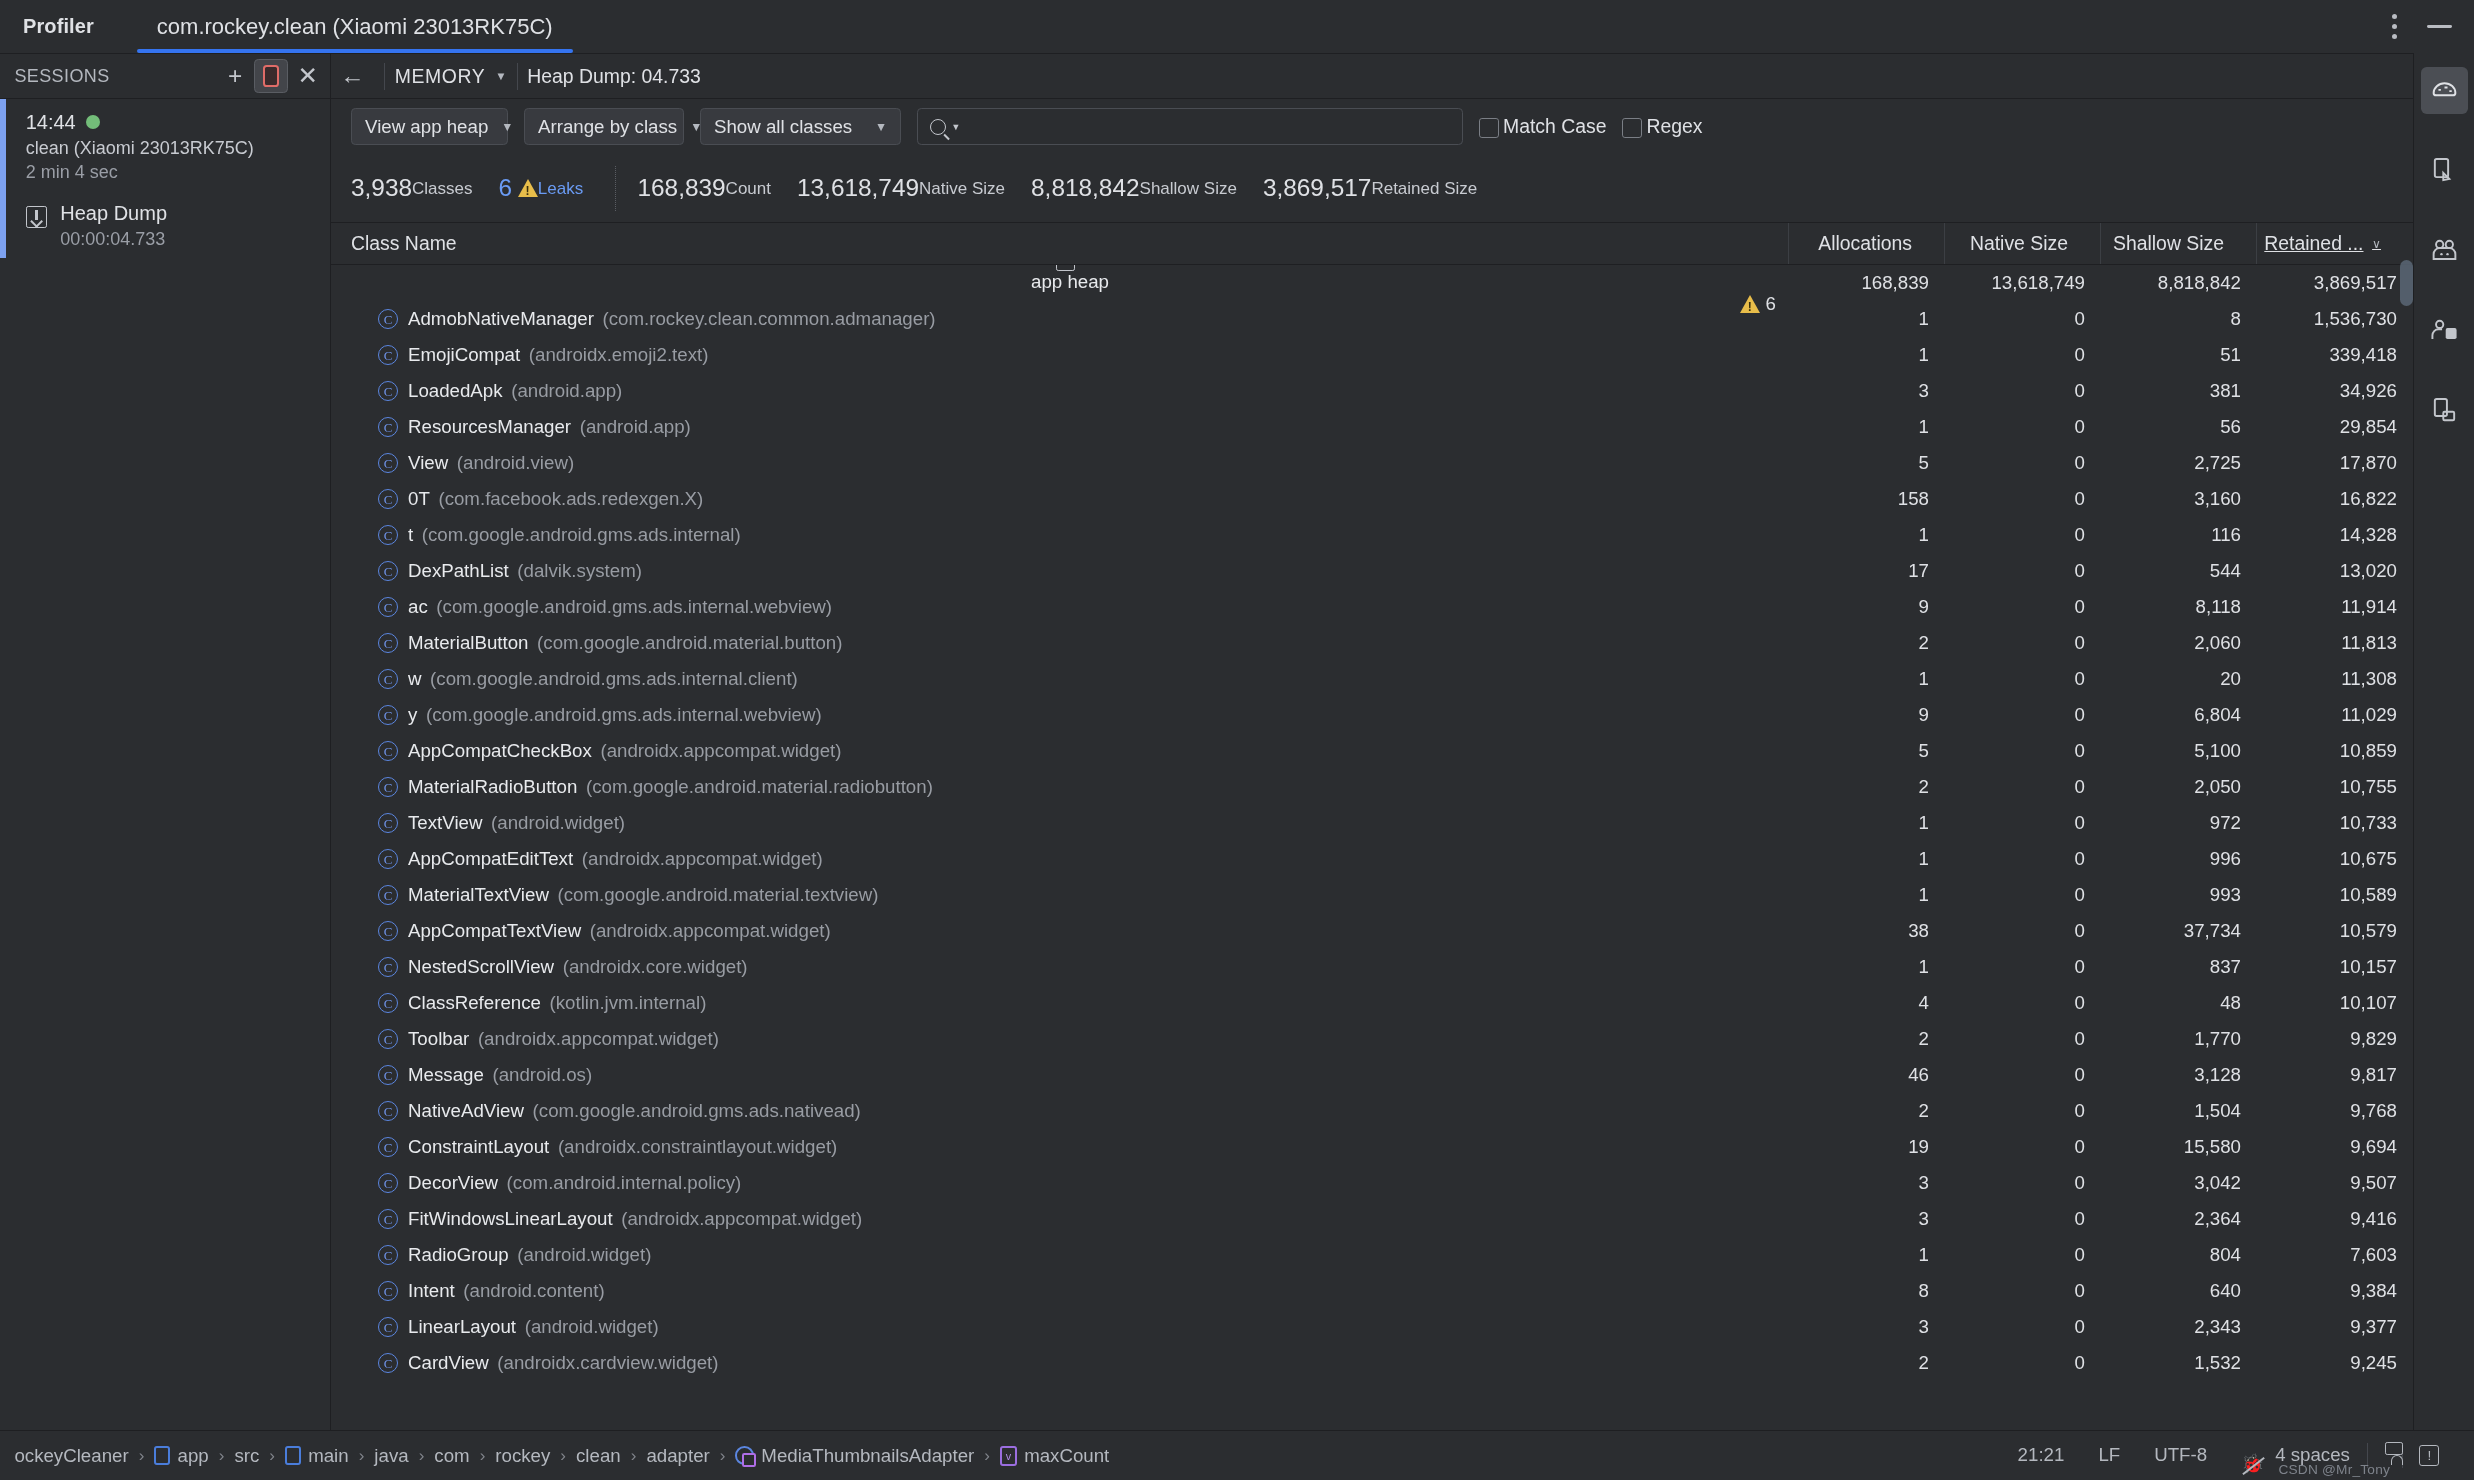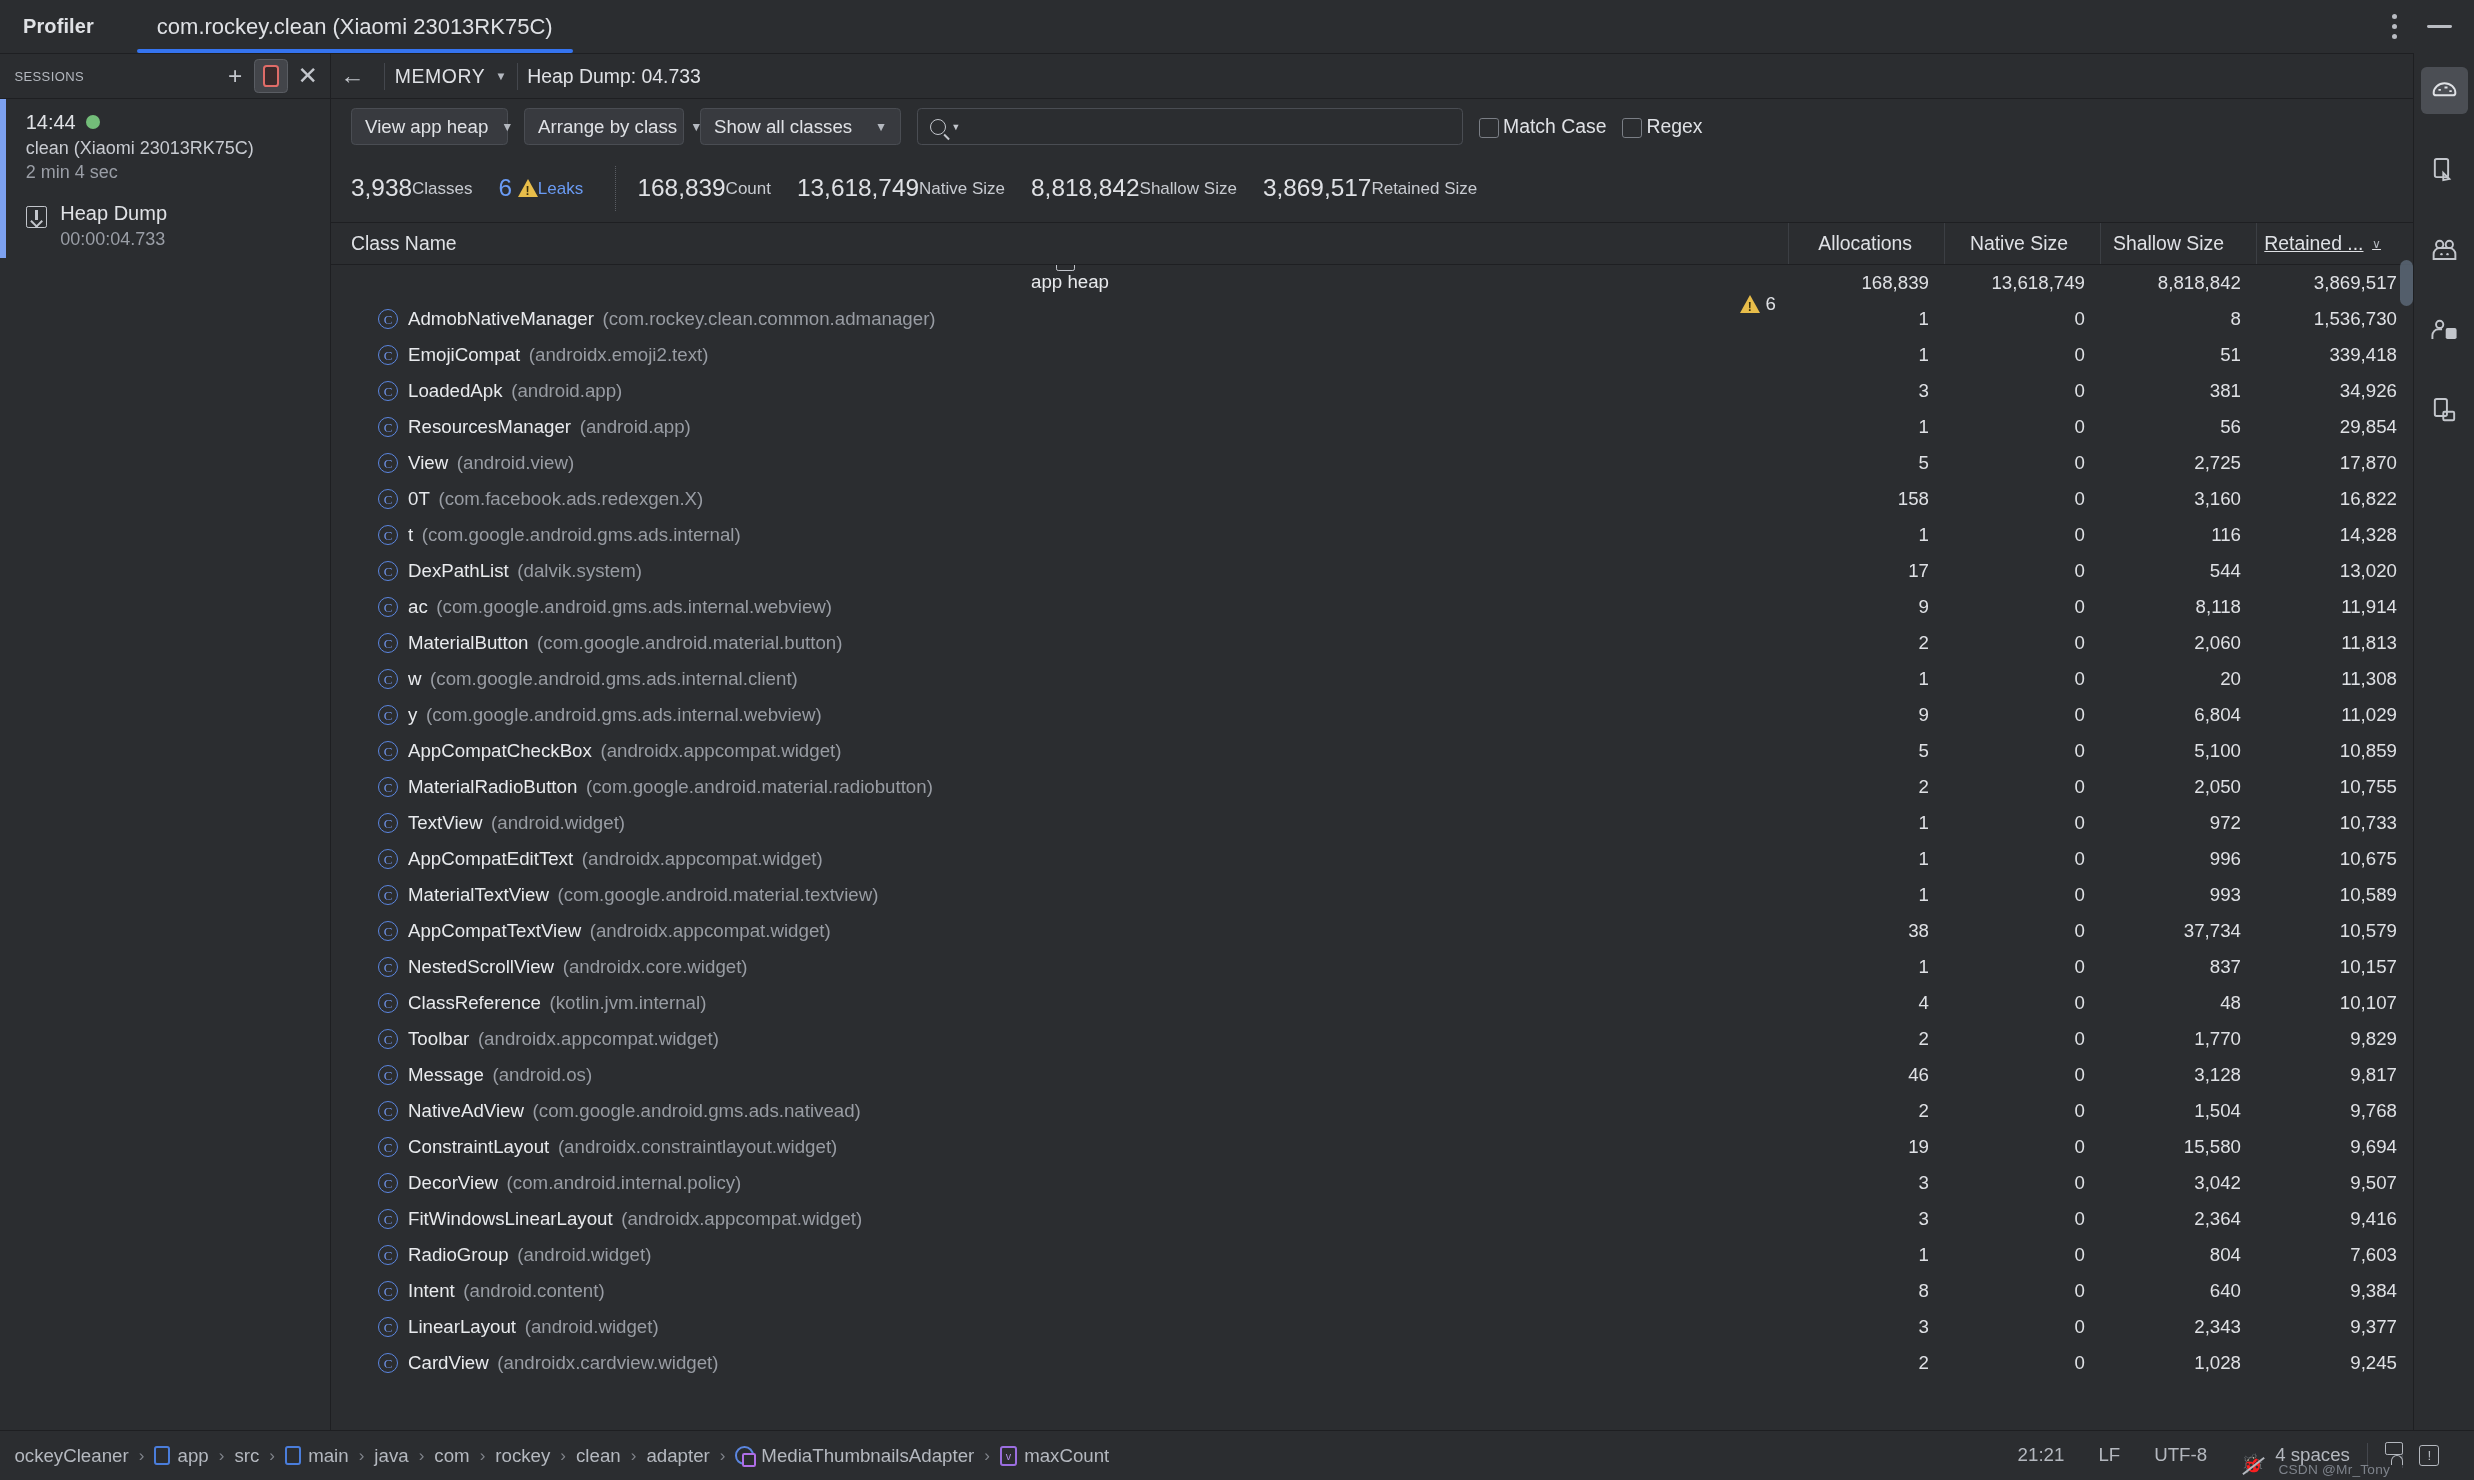--- a/index.html
+++ b/index.html
@@ -47,21 +47,21 @@
     width: 331px; flex: 0 0 331px;
     background: #2b2d30;
     border-right: 0.7px solid #1e1f22;
     border-top: 0.7px solid #1e1f22;
     display: flex; flex-direction: column;
   }
   .sessions-head {
     height: 45px; flex: 0 0 45px; display: flex; align-items: center;
     padding-left: 14.4px; border-bottom: 0.7px solid #1e1f22;
   }
-  .sessions-title { font-size: 13px; color: #b4b8bf; letter-spacing: 0.4px; }
+  .sessions-title { font-size: 18px; color: #b4b8bf; letter-spacing: 0.4px; }
   .sessions-actions { margin-left: auto; display: flex; align-items: center; gap: 2.9px; padding-right: 5.7px; }
   .icn { width: 33px; height: 33px; display: flex; align-items: center; justify-content: center; color: #c3c6cc; font-size: 24.4px; line-height: 1; }
   .stop-btn {
     width: 34px; height: 34px; border: 0.7px solid #5a5d63; border-radius: 4.3px;
     background: #43454a; display: flex; align-items: center; justify-content: center;
   }
   .stop-sq { width: 16px; height: 21.6px; border: 2.2px solid #e06c68; border-radius: 3.6px; background: #3a2b2c; }
 
   .session-item { display: flex; padding: 0; }
   .session-bar { width: 5.7px; background: #7da1f0; flex: 0 0 5.7px; }
@@ -663,21 +663,21 @@
               <div class="td-num">9,377</div>
             </div>
             <div class="tr">
               <div class="td-name indent2">
                 <span class="cls-icon">C</span>
                 <span class="cls-name">CardView</span>
                 <span class="cls-pkg">(androidx.cardview.widget)</span>
               </div>
               <div class="td-num alloc">2</div>
               <div class="td-num">0</div>
-              <div class="td-num">1,028</div>
+              <div class="td-num">1,532</div>
               <div class="td-num">9,245</div>
             </div>
           </div>
         <div class="scrollthumb" id="scrollthumb" style="top: 37px; height: 46px;"></div>
       </div>
     </div>
 
     <div class="right-strip">
       <div class="rs-btn active">
         <svg width="29" height="29" viewBox="0 0 24 24" fill="none" stroke="#dfe1e5" stroke-width="1.6">

